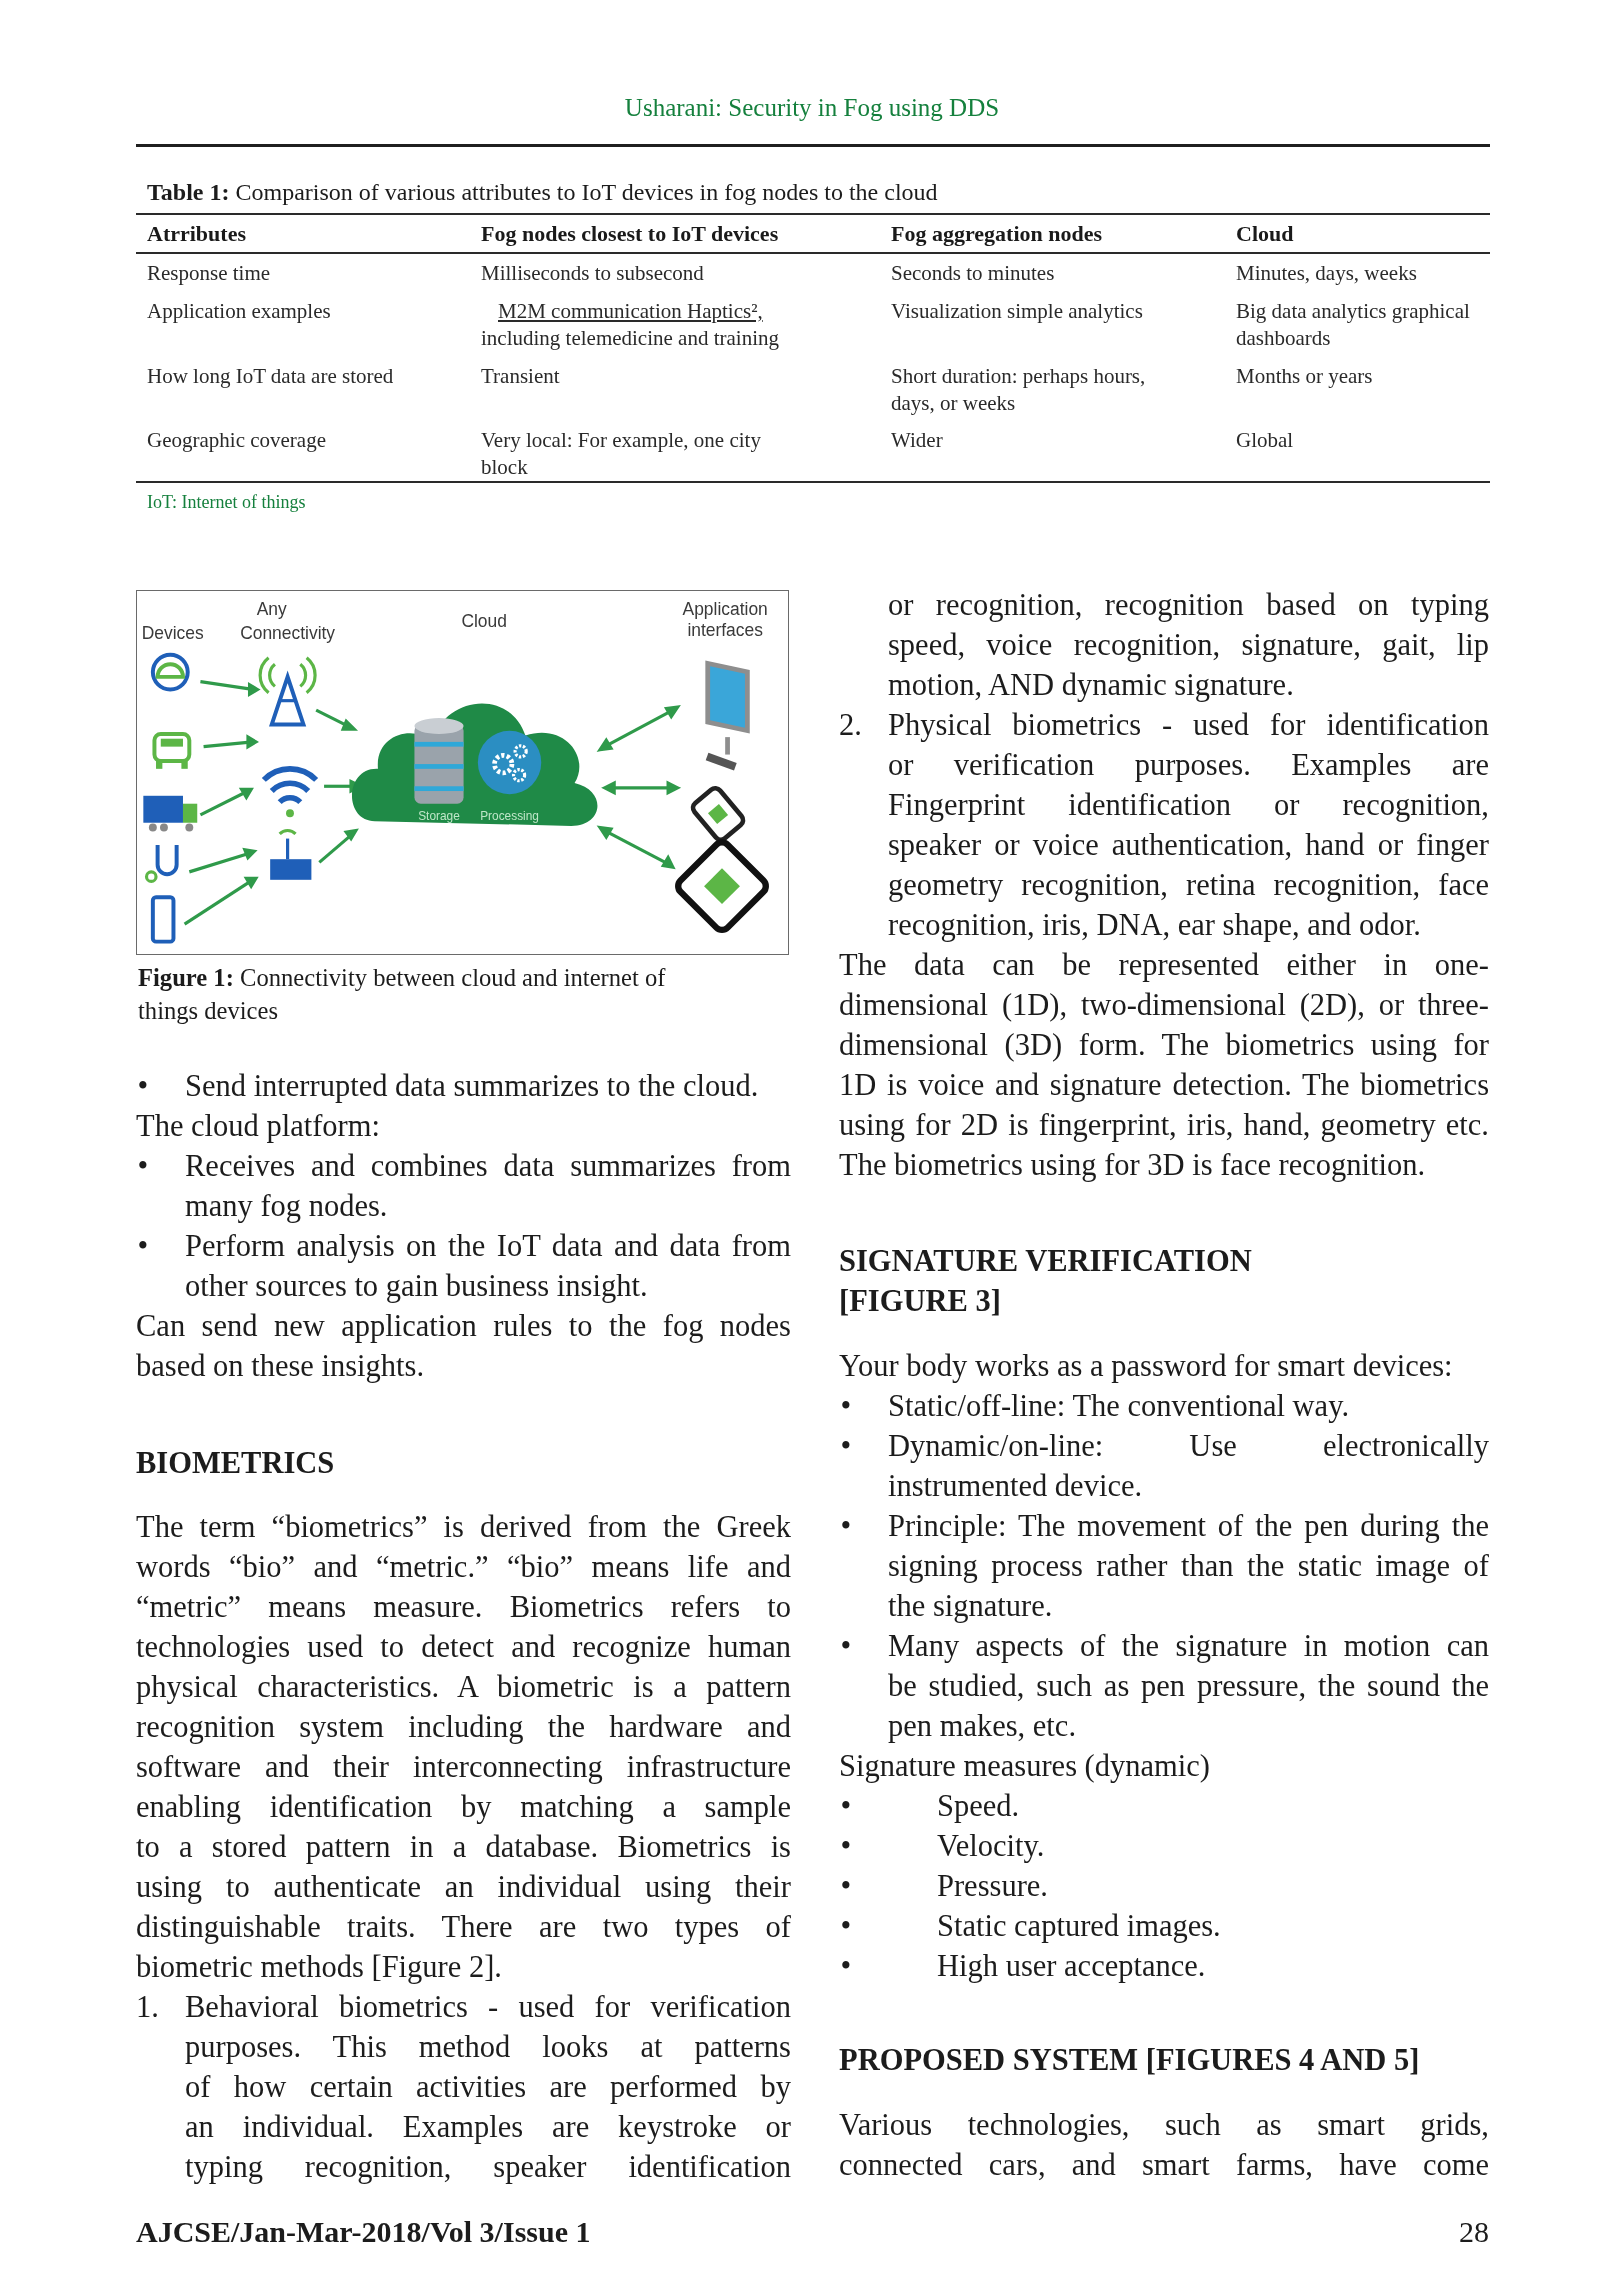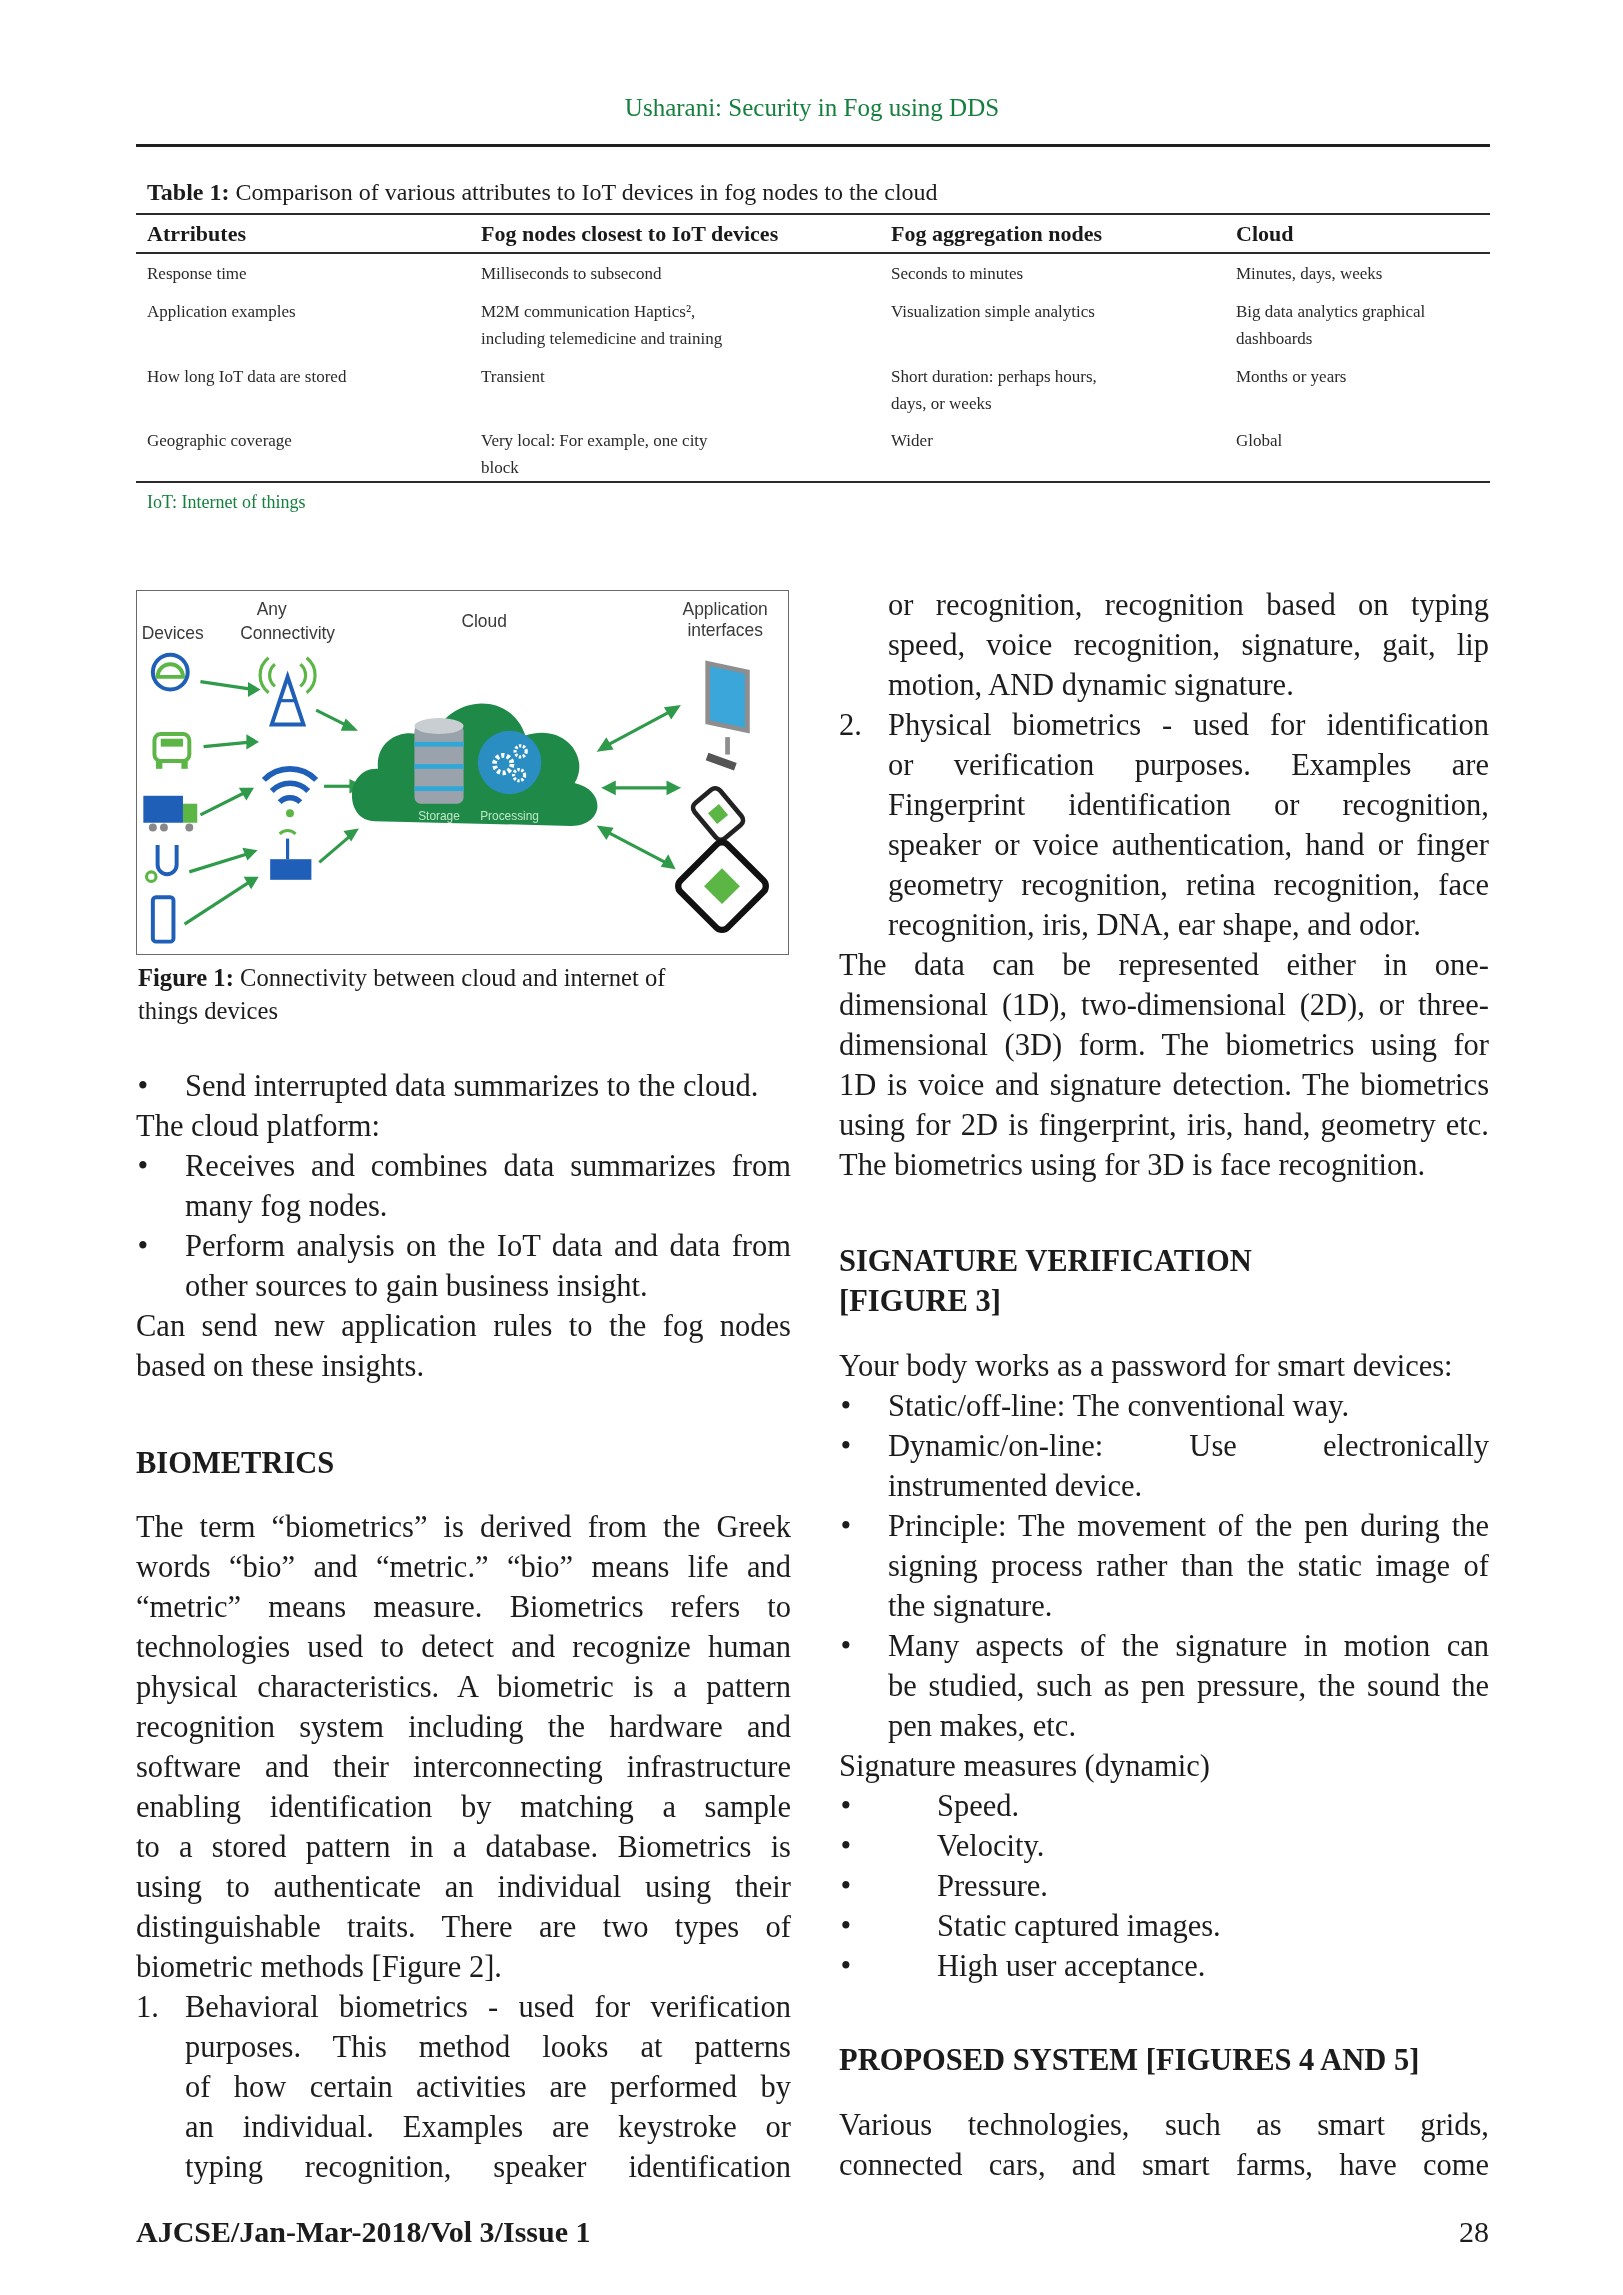--- a/index.html
+++ b/index.html
@@ -6,21 +6,21 @@
   body { width: 1624px; height: 2295px; position: relative; overflow: hidden;
          font-family: "Liberation Serif", "DejaVu Serif", serif; color: #1c1c1c; }
   .abs { position: absolute; }
   .running-head { left: 0; width: 1624px; top: 94px; text-align: center; font-size: 25px; color: #15803d; }
   .head-rule { left: 136px; width: 1354px; top: 144px; height: 3.2px; background: #1f1f1f; }
 
   
   .tbl-caption { left: 147px; top: 179px; font-size: 24px; }
   .tbl-caption b { font-weight: bold; }
   .rule { position: absolute; left: 136px; width: 1354px; background: #2a2a2a; }
-  .tbl-cell { position: absolute; font-size: 17px; line-height: 27px; color: #2a2a2a; }
+  .tbl-cell { position: absolute; font-size: 21px; line-height: 27px; color: #2a2a2a; }
   .tbl-head { font-weight: bold; font-size: 22px; color: #1a1a1a; }
   .footnote { left: 147px; top: 492px; font-size: 18px; color: #15803d; }
 
   
   .figure-box { left: 136px; top: 590px; width: 653px; height: 365px; border: 1.6px solid #6a6a6a; box-sizing: border-box; background: #fff; }
   .fig-caption { left: 138px; top: 961px; width: 650px; font-size: 24.6px; line-height: 33px; }
   .fig-caption b { font-weight: bold; }
 
   
   .col { position: absolute; font-size: 30.5px; line-height: 40px; text-align: justify; }
@@ -55,21 +55,21 @@
 
   <div>
     <div class="tbl-cell" style="left:147px;top:260px;">Response time</div>
     <div class="tbl-cell" style="left:481px;top:260px;">Milliseconds to subsecond</div>
     <div class="tbl-cell" style="left:891px;top:260px;">Seconds to minutes</div>
     <div class="tbl-cell" style="left:1236px;top:260px;">Minutes, days, weeks</div>
   </div>
 
   <div>
     <div class="tbl-cell" style="left:147px;top:298px;">Application examples</div>
-    <div class="tbl-cell" style="left:481px;top:298px;">M2M communication Haptics², </div>
+    <div class="tbl-cell" style="left:498px;top:298px;text-decoration:underline;">M2M communication Haptics², </div>
     <div class="tbl-cell" style="left:481px;top:325px;">including telemedicine and training</div>
     <div class="tbl-cell" style="left:891px;top:298px;">Visualization simple analytics</div>
     <div class="tbl-cell" style="left:1236px;top:298px;">Big data analytics graphical</div>
     <div class="tbl-cell" style="left:1236px;top:325px;">dashboards</div>
   </div>
 
   <div>
     <div class="tbl-cell" style="left:147px;top:363px;">How long IoT data are stored</div>
     <div class="tbl-cell" style="left:481px;top:363px;">Transient</div>
     <div class="tbl-cell" style="left:891px;top:363px;">Short duration: perhaps hours,</div>

